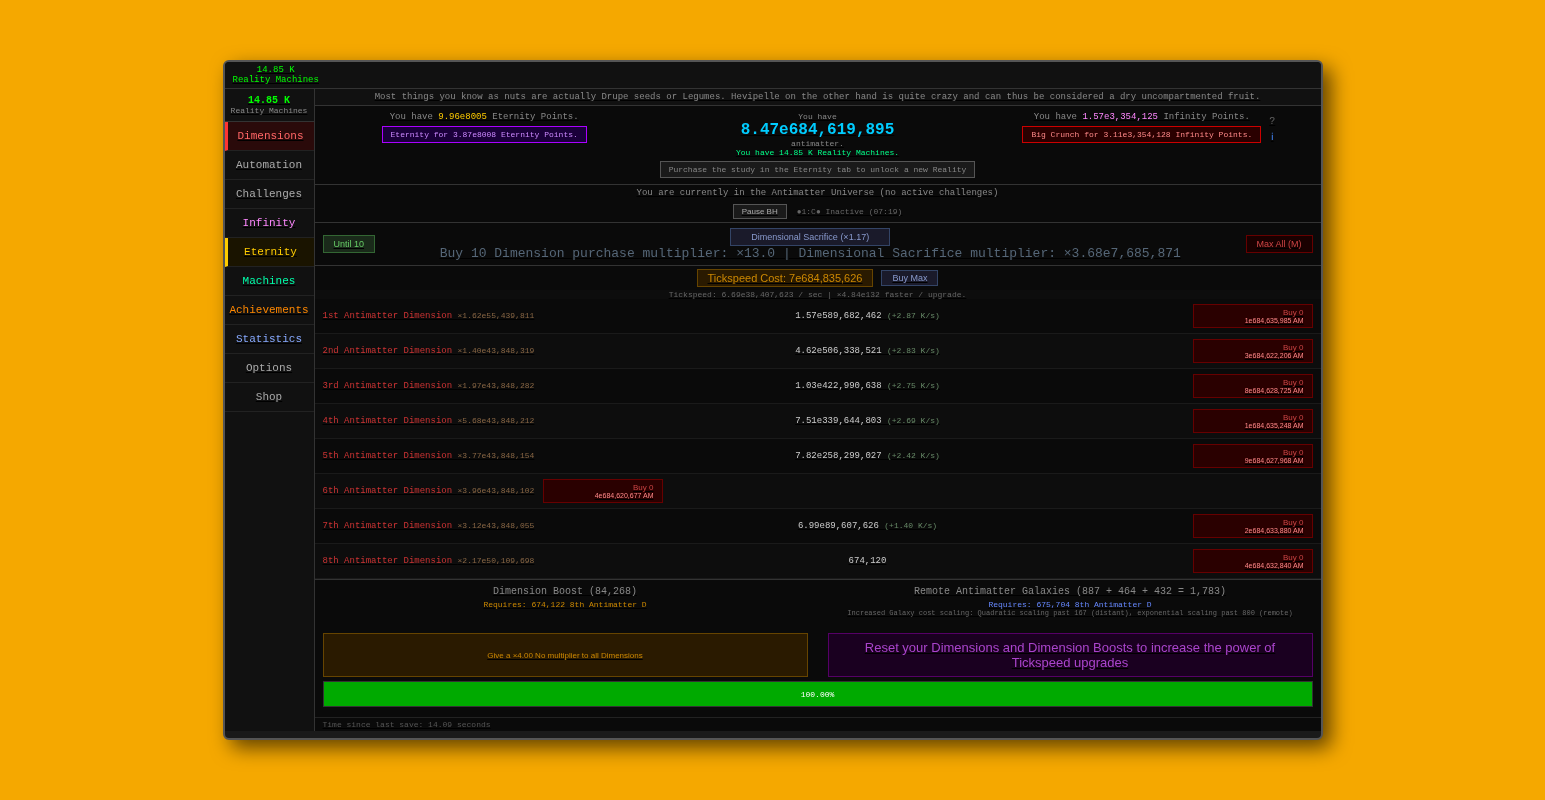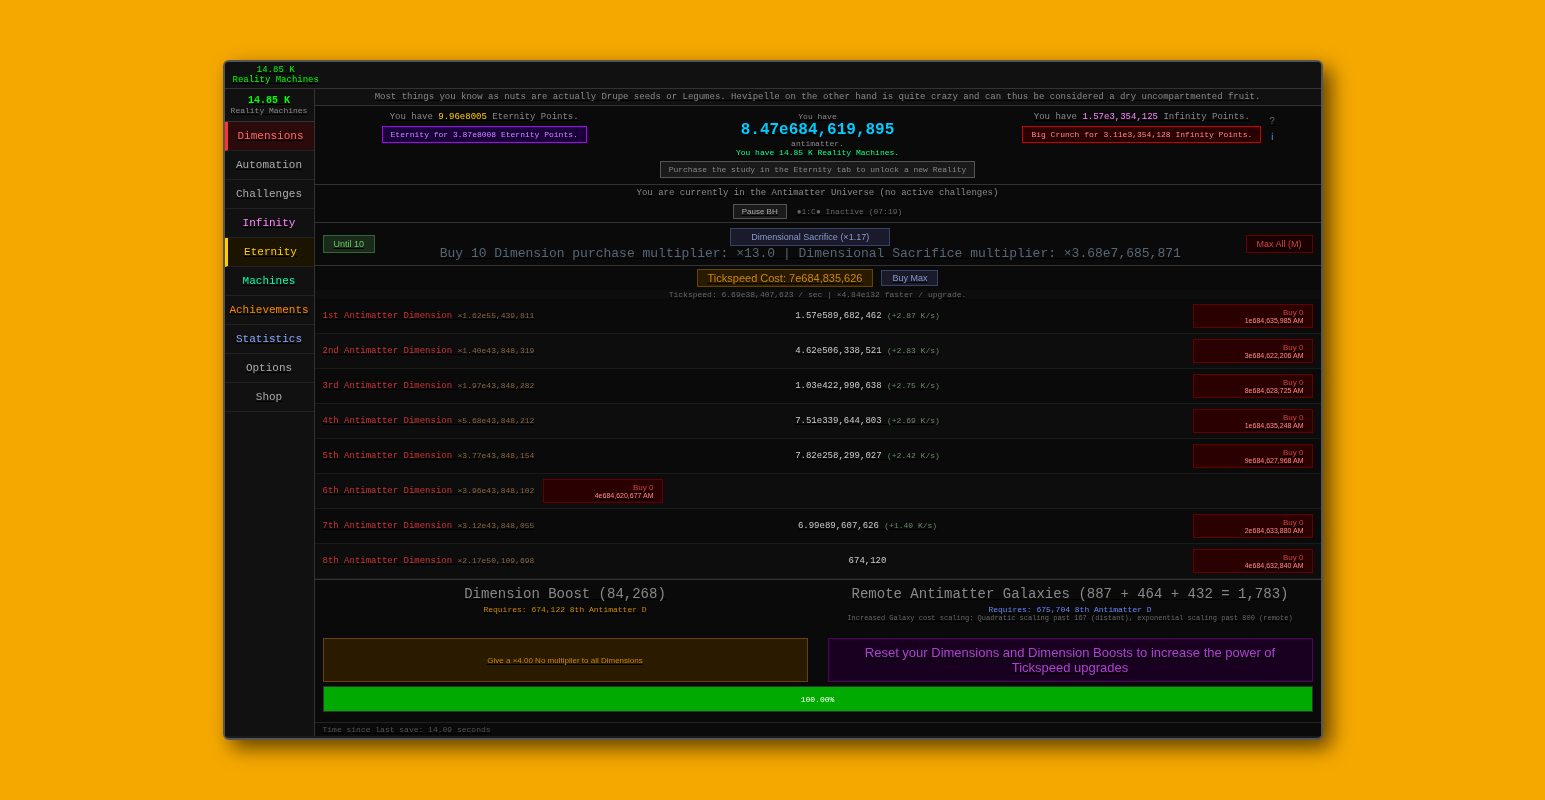--- a/index.html
+++ b/index.html
@@ -289,21 +289,21 @@
       display: flex;
       gap: 20px;
       margin-bottom: 6px;
     }
     .boost-panel, .galaxy-panel {
       flex: 1;
       text-align: center;
     }
     .boost-title, .galaxy-title {
       color: #888;
-      font-size: 14px;
+      font-size: 10px;
       margin-bottom: 3px;
     }
     .req-text {
       color: #cc8800;
       font-size: 8px;
     }
     .galaxy-req { color: #6688ff; font-size: 8px; }
     .galaxy-scaling { color: #666; font-size: 7px; }
     .action-btns {
       display: flex;

